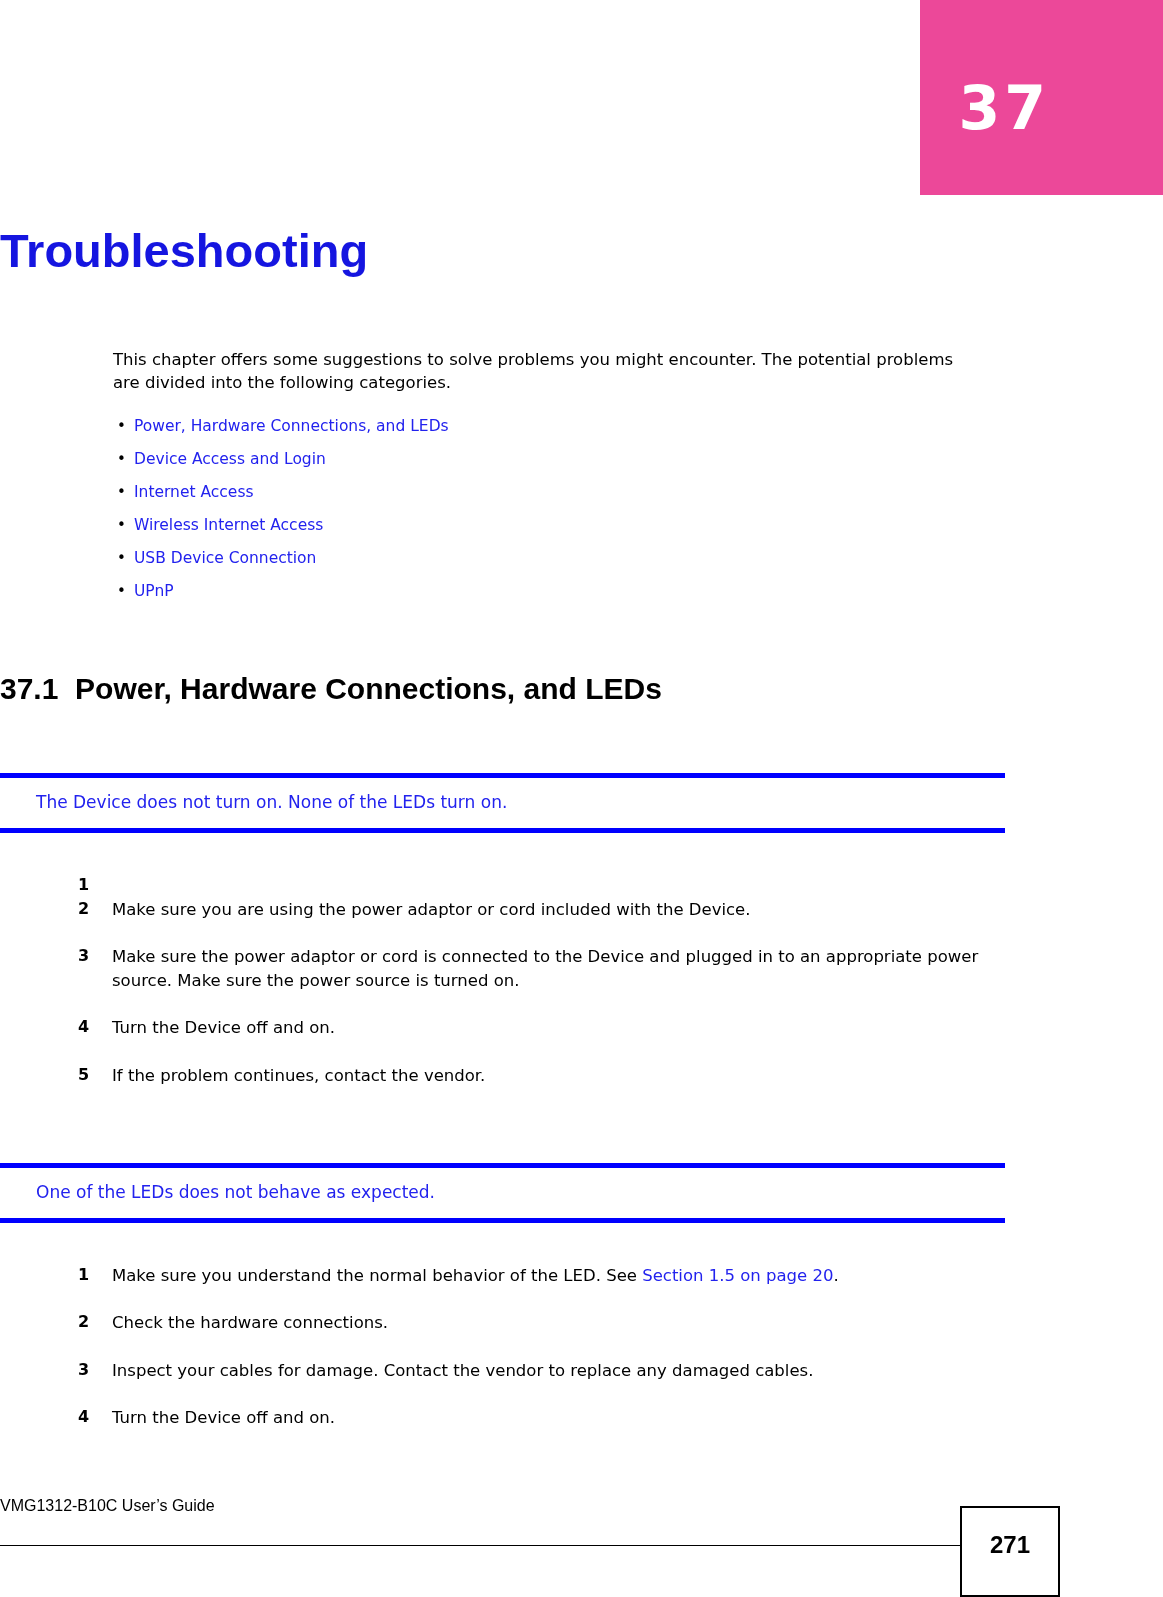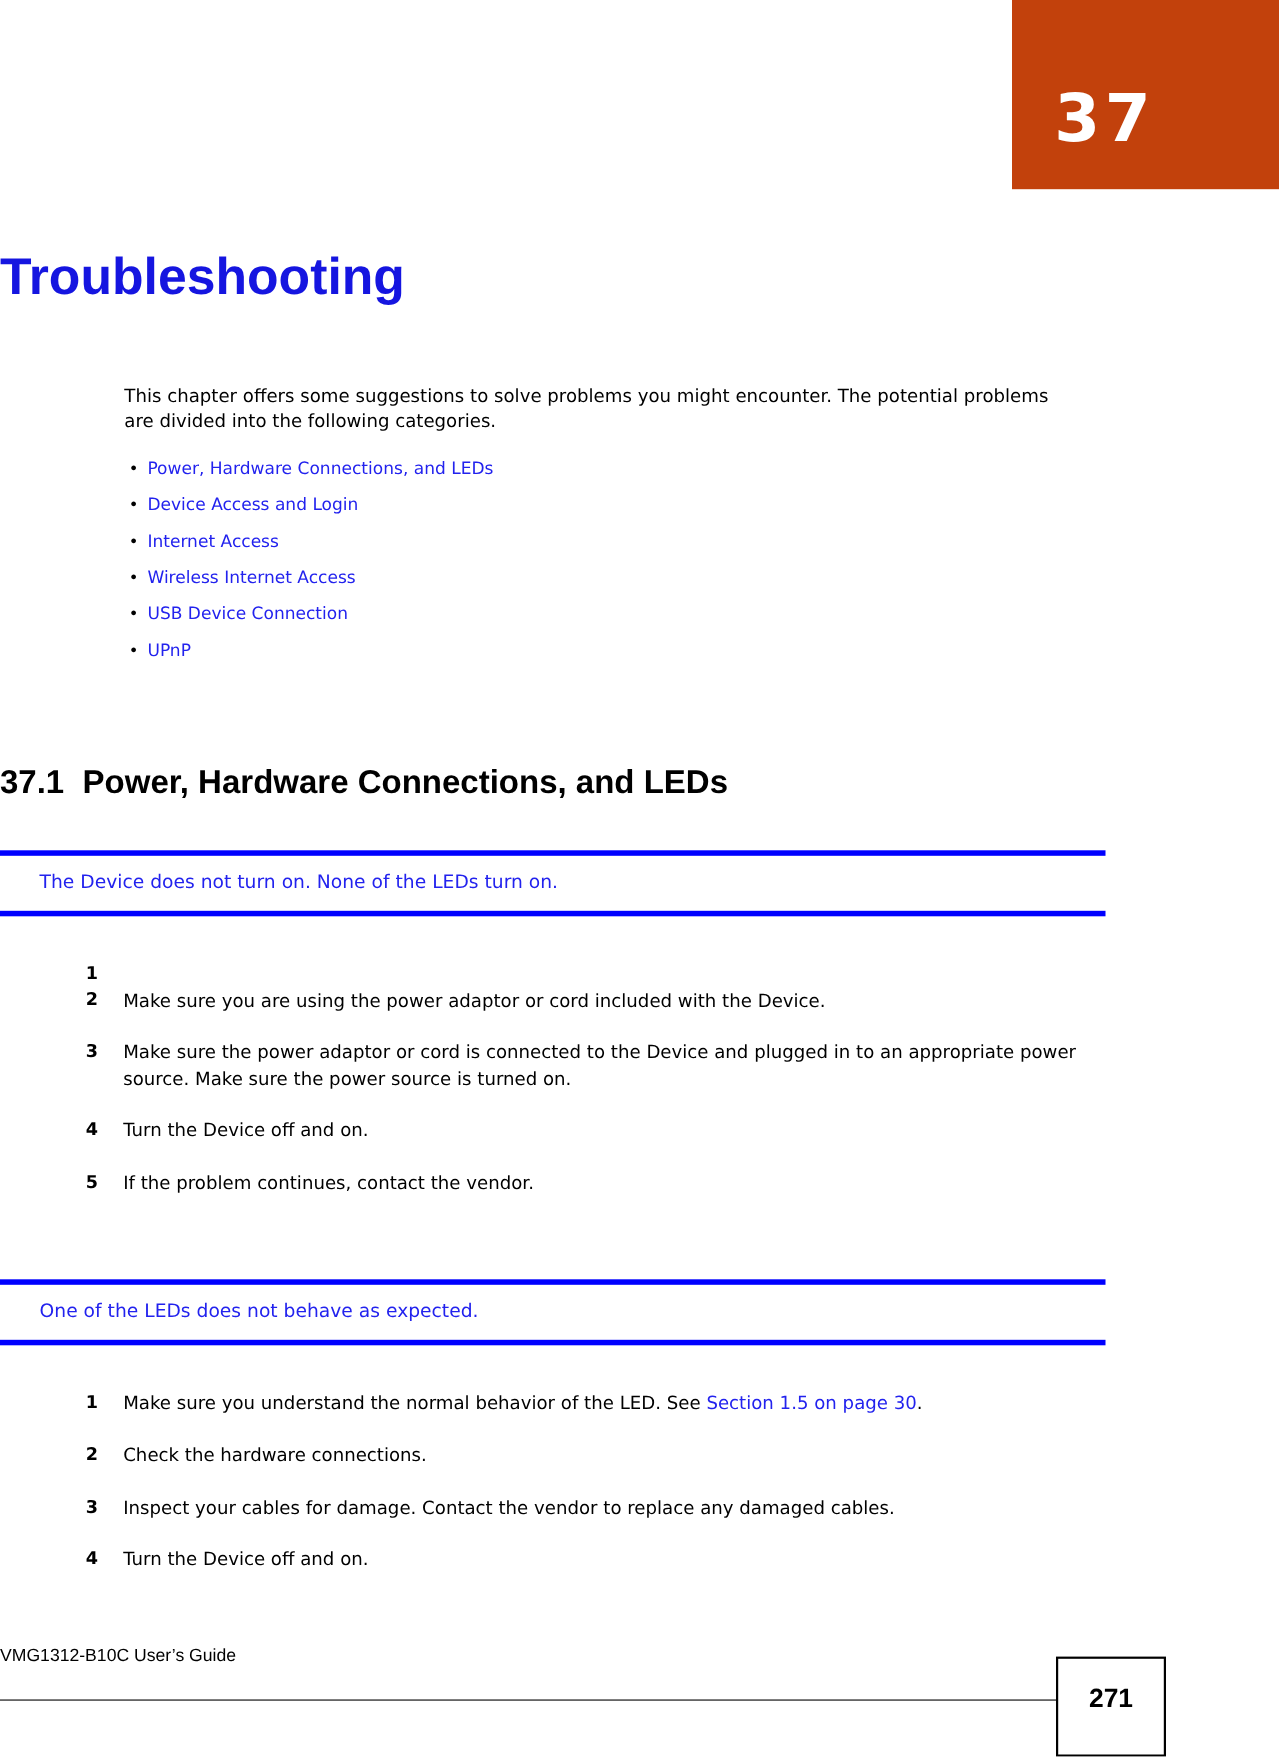--- a/index.html
+++ b/index.html
@@ -18,22 +18,22 @@
     overflow: hidden;
     background: #ffffff;
   }
 
   
   .chapter-block {
     position: absolute;
     left: 920px;
     top: 0;
     width: 243px;
-    height: 172px;
-    background: #c2410c;
+    height: 195px;
+    background: #ec4899;
   }
   .chapter-number {
     position: absolute;
     right: 113px;
     top: 78px;
     color: #ffffff;
     font-size: 60px;
     font-weight: bold;
     letter-spacing: 4px;
     line-height: 1;
@@ -96,21 +96,20 @@
   
   .section-heading {
     position: absolute;
     left: 0;
     top: 672px;
     font-family: "Liberation Sans", sans-serif;
     font-size: 30px;
     font-weight: bold;
     color: #000000;
     white-space: pre;
-    margin-top: 23px;
   }
 
   
   .qblock {
     position: absolute;
     left: 0;
     width: 1005px;
   }
   .qbar {
     height: 5px;
@@ -264,21 +263,21 @@
 
   <div class="qblock" style="top:1163px;">
     <div class="qbar"></div>
     <div class="qtext">One of the LEDs does not behave as expected.</div>
     <div class="qbar"></div>
   </div>
 
   <ol class="steps" style="top:1264px;">
     <li>
       <span class="num">1</span>
-      <span class="txt"><span>Make sure you understand the normal behavior of the LED. See </span><span class="link">Section 1.5 on page 30</span><span>.</span></span>
+      <span class="txt"><span>Make sure you understand the normal behavior of the LED. See </span><span class="link">Section 1.5 on page 20</span><span>.</span></span>
     </li>
     <li>
       <span class="num">2</span>
       <span class="txt">Check the hardware connections.</span>
     </li>
     <li>
       <span class="num">3</span>
       <span class="txt">Inspect your cables for damage. Contact the vendor to replace any damaged cables.</span>
     </li>
     <li>

